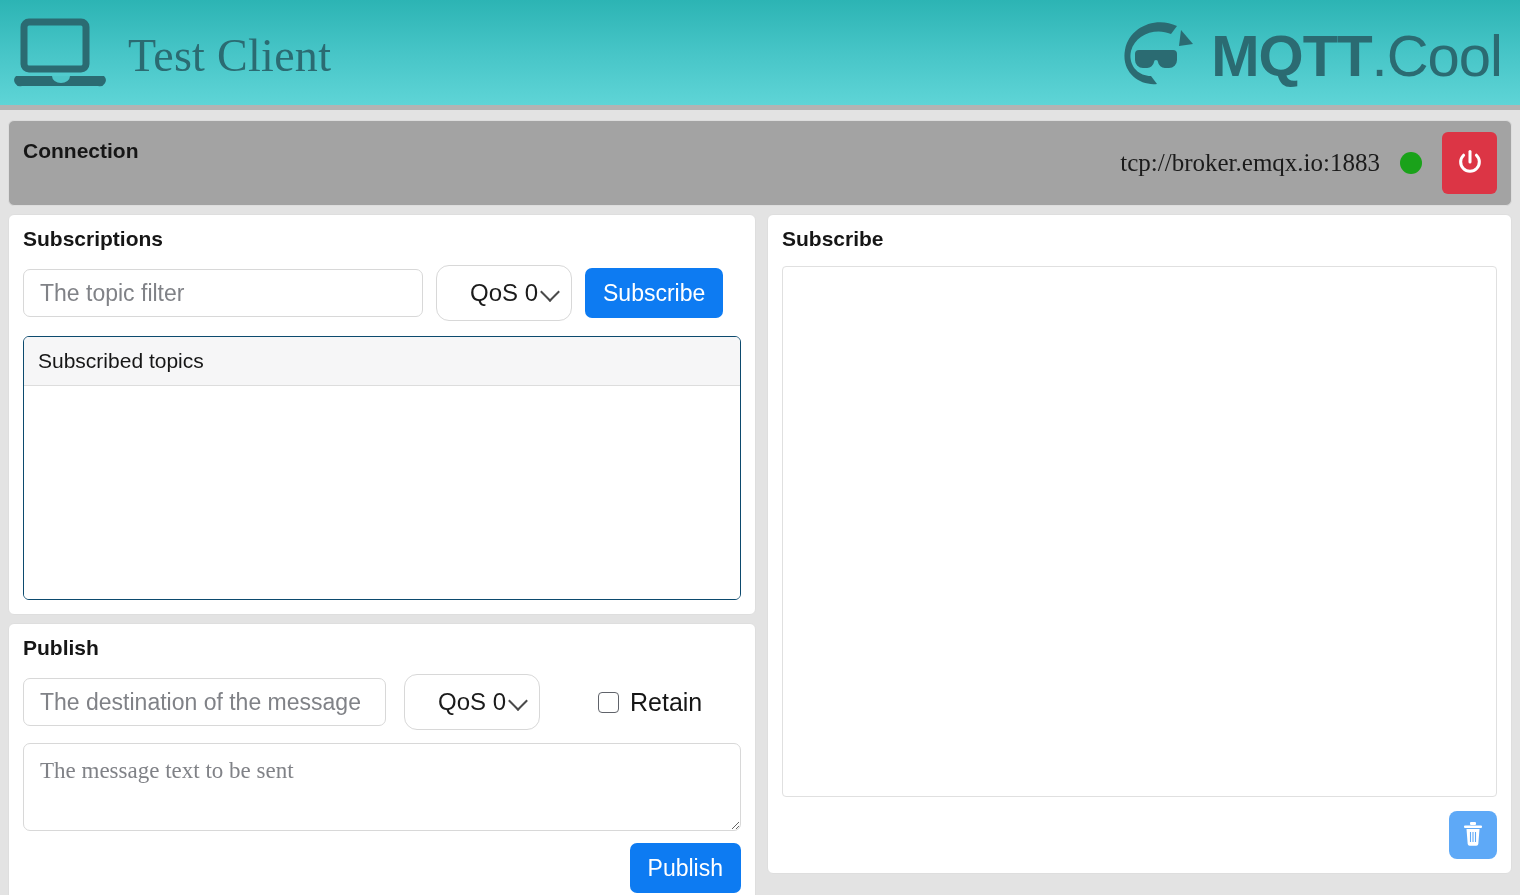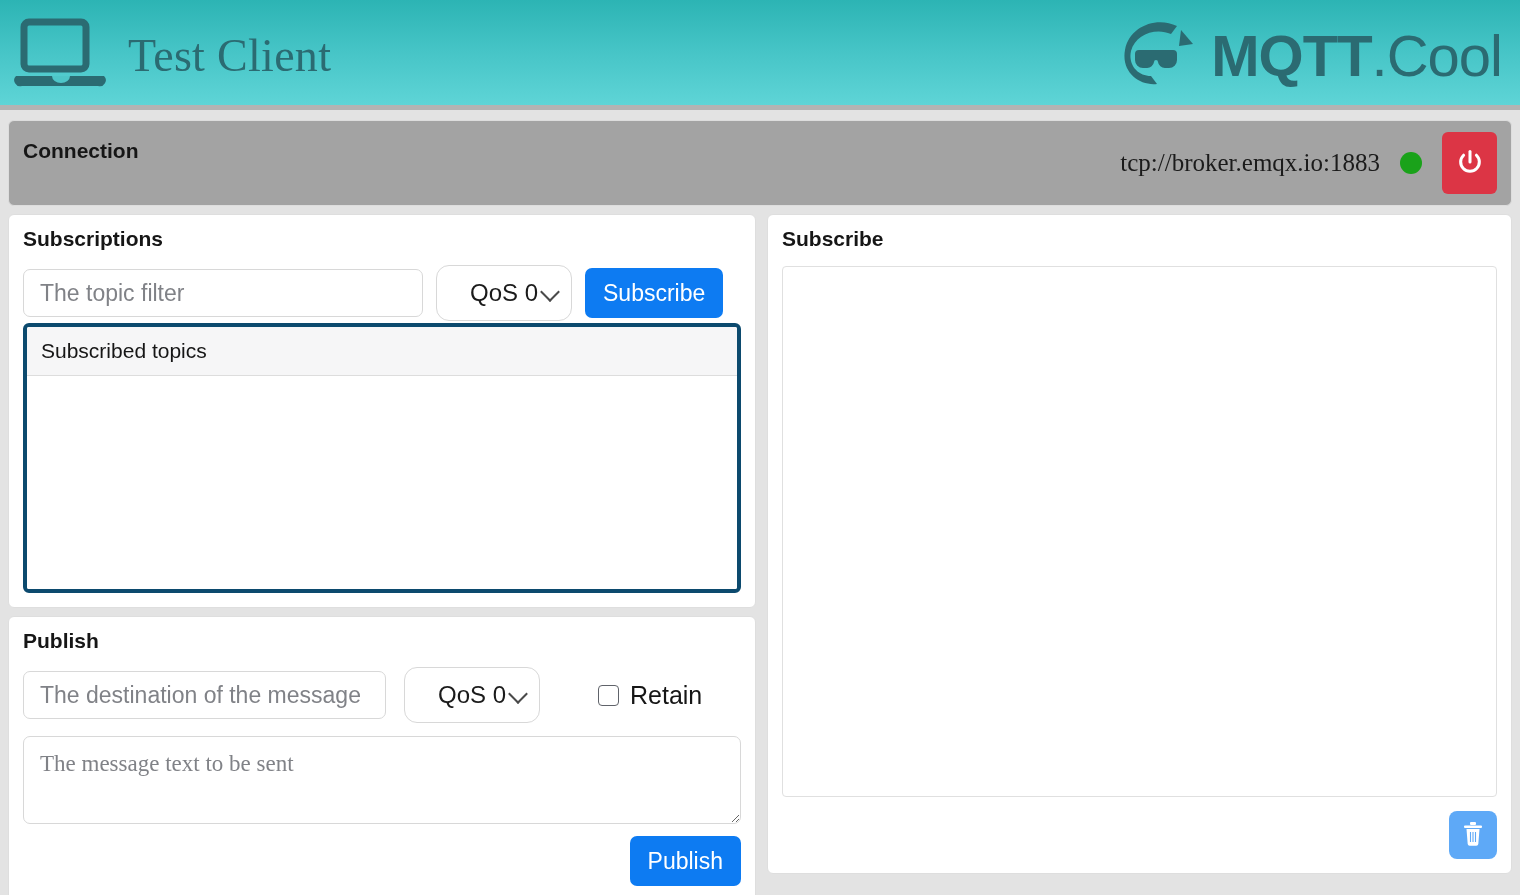--- a/index.html
+++ b/index.html
@@ -137,22 +137,22 @@
     border-radius: 7px;
     font-size: 23px;
     font-family: "Liberation Sans", sans-serif;
     height: 50px;
     padding: 0 18px;
     cursor: pointer;
   }
 
   
   .topics-box {
-    margin-top: 2px;
-    border: 4px solid #0c4a6e;
+    margin-top: 15px;
+    border: 1px solid #0c4a6e;
     border-radius: 6px;
     overflow: hidden;
   }
   .topics-head {
     background: #f6f6f7;
     border-bottom: 1px solid #dddddd;
     padding: 12px 14px;
     font-size: 21px;
     color: #161616;
   }

